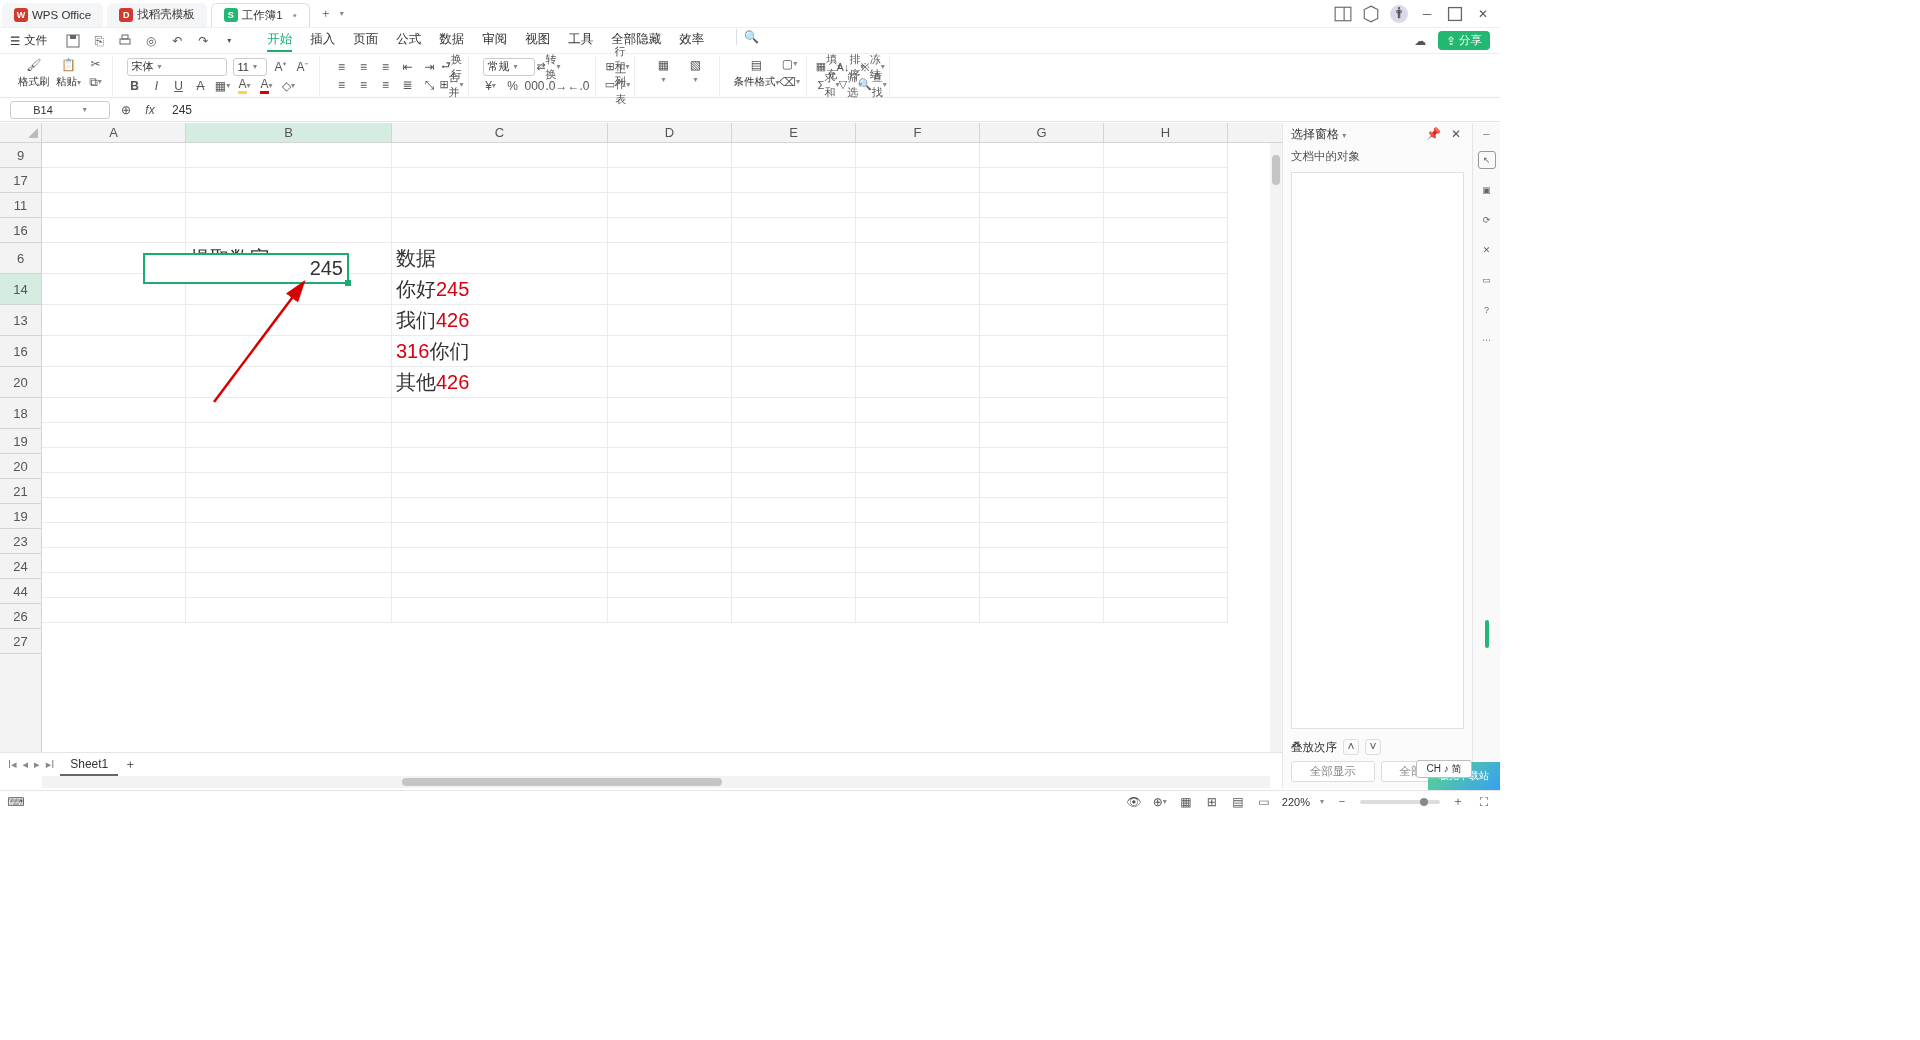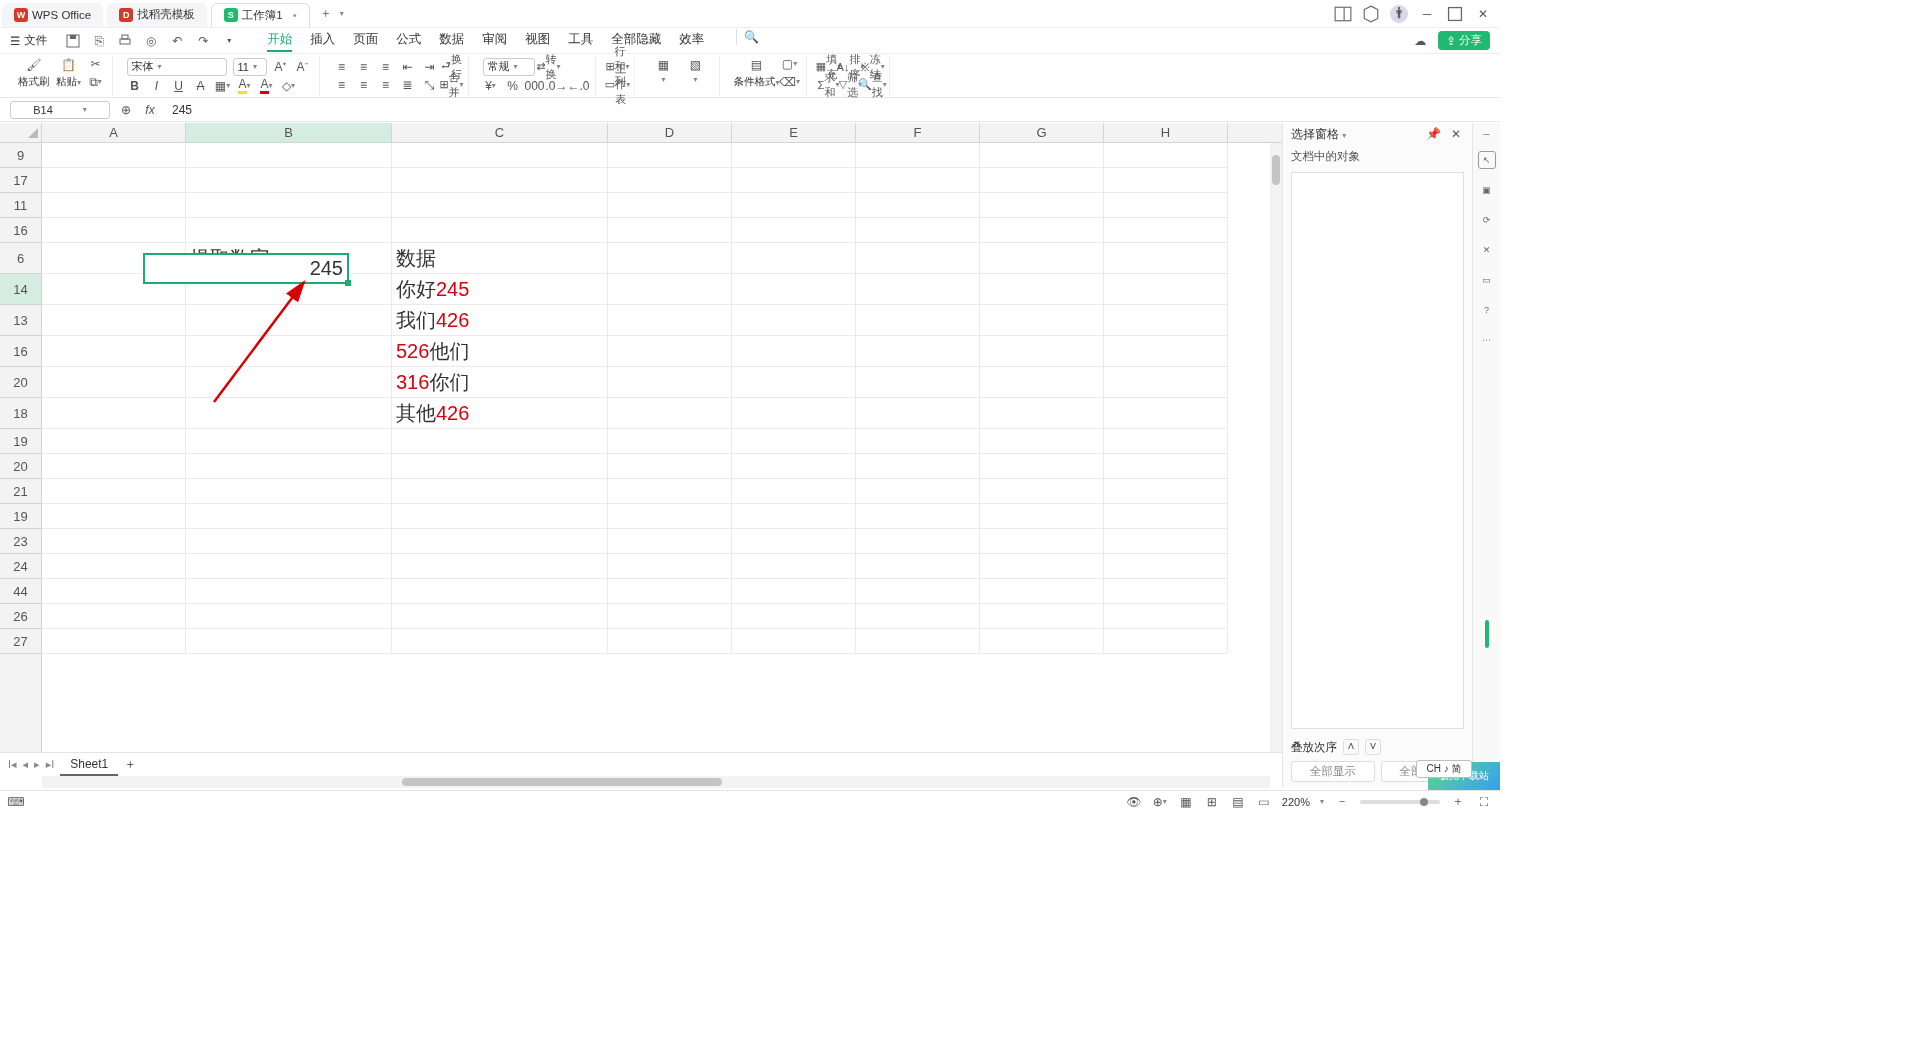--- a/index.html
+++ b/index.html
@@ -449,33 +449,20 @@
           <div class="cell data" style="width: 124px;"></div>
           <div class="cell data" style="width: 124px;"></div>
           <div class="cell data" style="width: 124px;"></div>
           <div class="cell data" style="width: 124px;"></div>
           <div class="cell data" style="width: 124px;"></div>
         </div>
         <div class="row big">
           <div class="cell data" style="width: 144px;"></div>
           <div class="cell data" style="width: 206px;"></div>
           <div class="cell data" style="width: 216px;">
-            <span class="num-red">526</span>
-            <span>他们</span>
-          </div>
-          <div class="cell data" style="width: 124px;"></div>
-          <div class="cell data" style="width: 124px;"></div>
-          <div class="cell data" style="width: 124px;"></div>
-          <div class="cell data" style="width: 124px;"></div>
-          <div class="cell data" style="width: 124px;"></div>
-        </div>
-        <div class="row big">
-          <div class="cell data" style="width: 144px;"></div>
-          <div class="cell data" style="width: 206px;"></div>
-          <div class="cell data" style="width: 216px;">
             <span class="num-red">316</span>
             <span>你们</span>
           </div>
           <div class="cell data" style="width: 124px;"></div>
           <div class="cell data" style="width: 124px;"></div>
           <div class="cell data" style="width: 124px;"></div>
           <div class="cell data" style="width: 124px;"></div>
           <div class="cell data" style="width: 124px;"></div>
         </div>
         <div class="row big">

